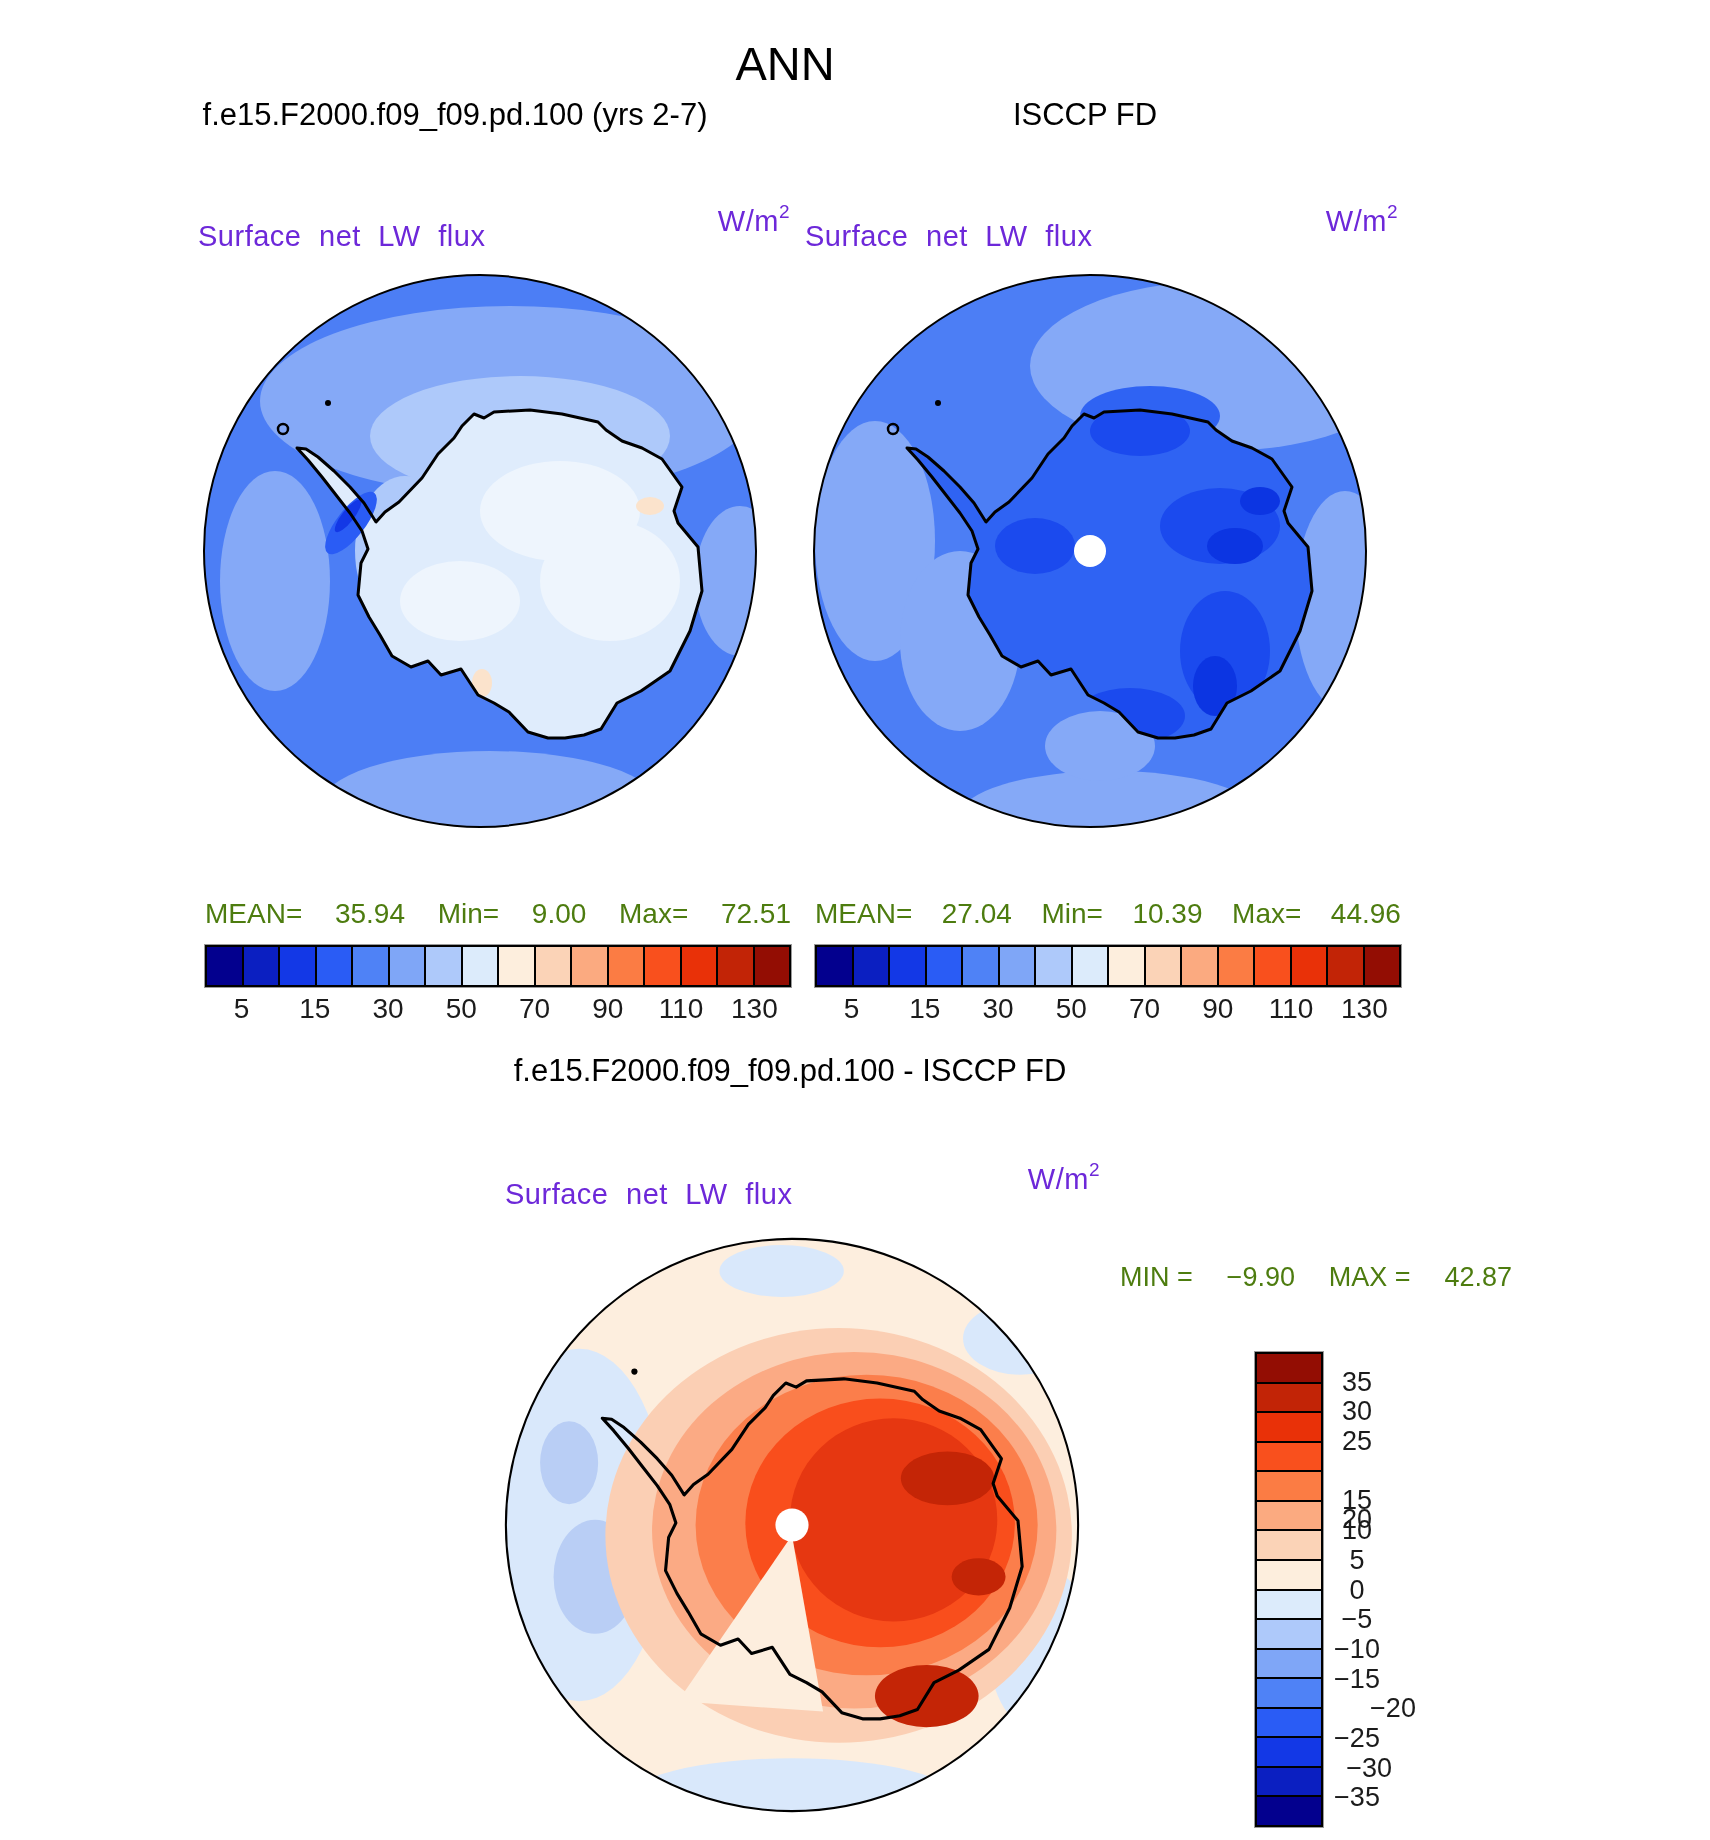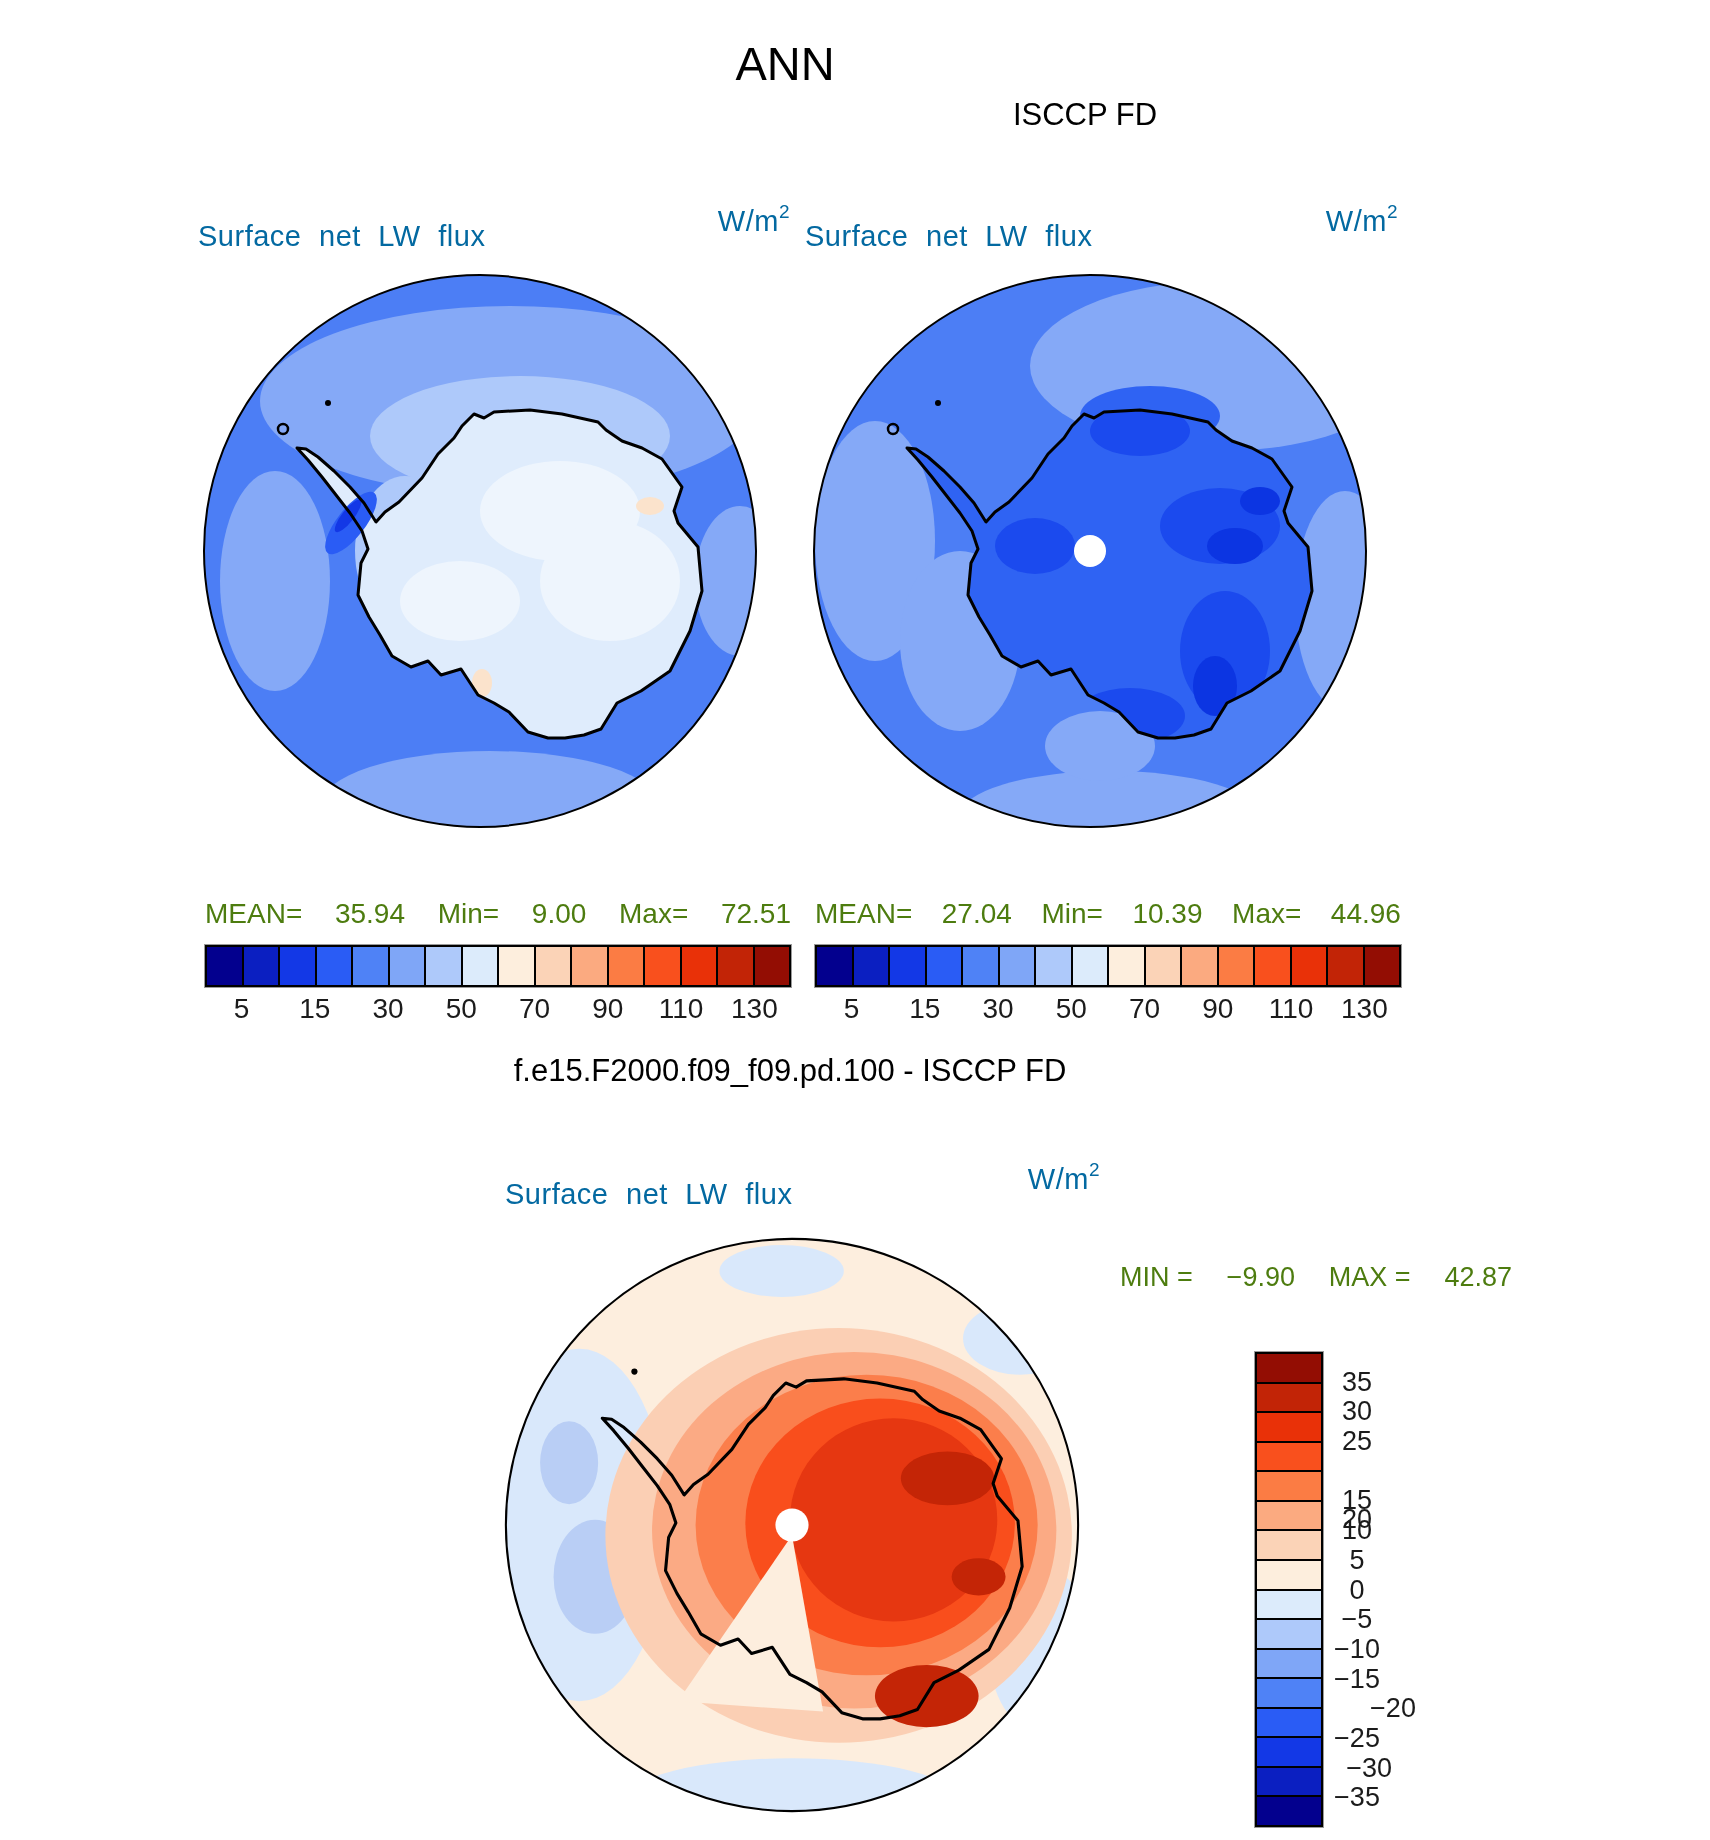--- a/index.html
+++ b/index.html
@@ -1,21 +1,21 @@
 <!DOCTYPE html>
 <html style="--ocean_blue: #4c7ef5; --ocean_light: #85a9f7; --ocean_lighter: #aec9fa; --ocean_dark: #2a5cf5; --ocean_darker: #1338e6; --ice_light: #dfecfc; --ice_lighter: #eef5fd; --peach: #fbe3cc; --obs_land: #2f63f3; --obs_land_dark: #1b4aee; --obs_land_darker: #0c35e2; --diff_ocean: #fdeede; --diff_blue: #d9e8fb; --diff_blue2: #b9cef5; --diff_r1: #fbcfb4; --diff_r2: #fbaa84; --diff_r3: #fb7e4b; --diff_r4: #f94e1c; --diff_r5: #e63711; --diff_r6: #c42506; --coast: #000000;"><head>
 <meta charset="utf-8">
 <style>
   html,body{margin:0;padding:0;background:#fff}
   #canvas{position:relative;width:1710px;height:1840px;background:#fff;
           font-family:"Liberation Sans",sans-serif;color:#000;overflow:hidden}
   .abs{position:absolute}
   .ctr{transform:translateX(-50%);white-space:nowrap}
   .b{font-weight:normal}
-  .ncl{color:#0369a1;letter-spacing:.5px}
+  .ncl{color:#6d28d9;letter-spacing:.5px}
   .main-title{font-size:47px}
   .subtitle{font-size:31px}
   .varlabel{font-size:29px;word-spacing:9px;white-space:nowrap}
   .units{font-size:29px;white-space:nowrap}
   .units sup{font-size:19px;position:relative;top:-2px}
   .stats{display:flex;justify-content:space-between;font-size:28px;color:#4d7c0f;white-space:nowrap}
   .hbar{display:flex;height:42px;outline:1px solid #9a9a9a}
   .hbar .cell{flex:1;border:2px solid #000;margin-left:-2px}
   .hbar .cell:first-child{margin-left:0}
   .hticks{position:absolute;height:34px}
@@ -26,20 +26,21 @@
   .vticks span{position:absolute;transform:translateY(-50%);font-size:27px;color:#1b1b1b;
                left:0;width:70px;text-align:center;white-space:nowrap}
   svg{display:block}
 </style>
 </head>
 <body>
 
 <div id="canvas">
 
   <div class="abs ctr b main-title" style="left:785px;top:36px">ANN</div>
+  <div class="abs ctr b subtitle" style="left:455px;top:97px">f.e15.F2000.f09_f09.pd.100 (yrs 2-7)</div>
   <div class="abs ctr b subtitle" style="left:1085px;top:97px">ISCCP FD</div>
 
   <div class="abs ncl varlabel" style="left:198px;top:220px">Surface net LW flux</div>
   <div class="abs ncl units" style="right:920px;top:203px">
     <span>W/m</span><sup>2</sup>
   </div>
 
   <div class="abs ncl varlabel" style="left:805px;top:220px">Surface net LW flux</div>
   <div class="abs ncl units" style="right:312px;top:203px">
     <span>W/m</span><sup>2</sup>

